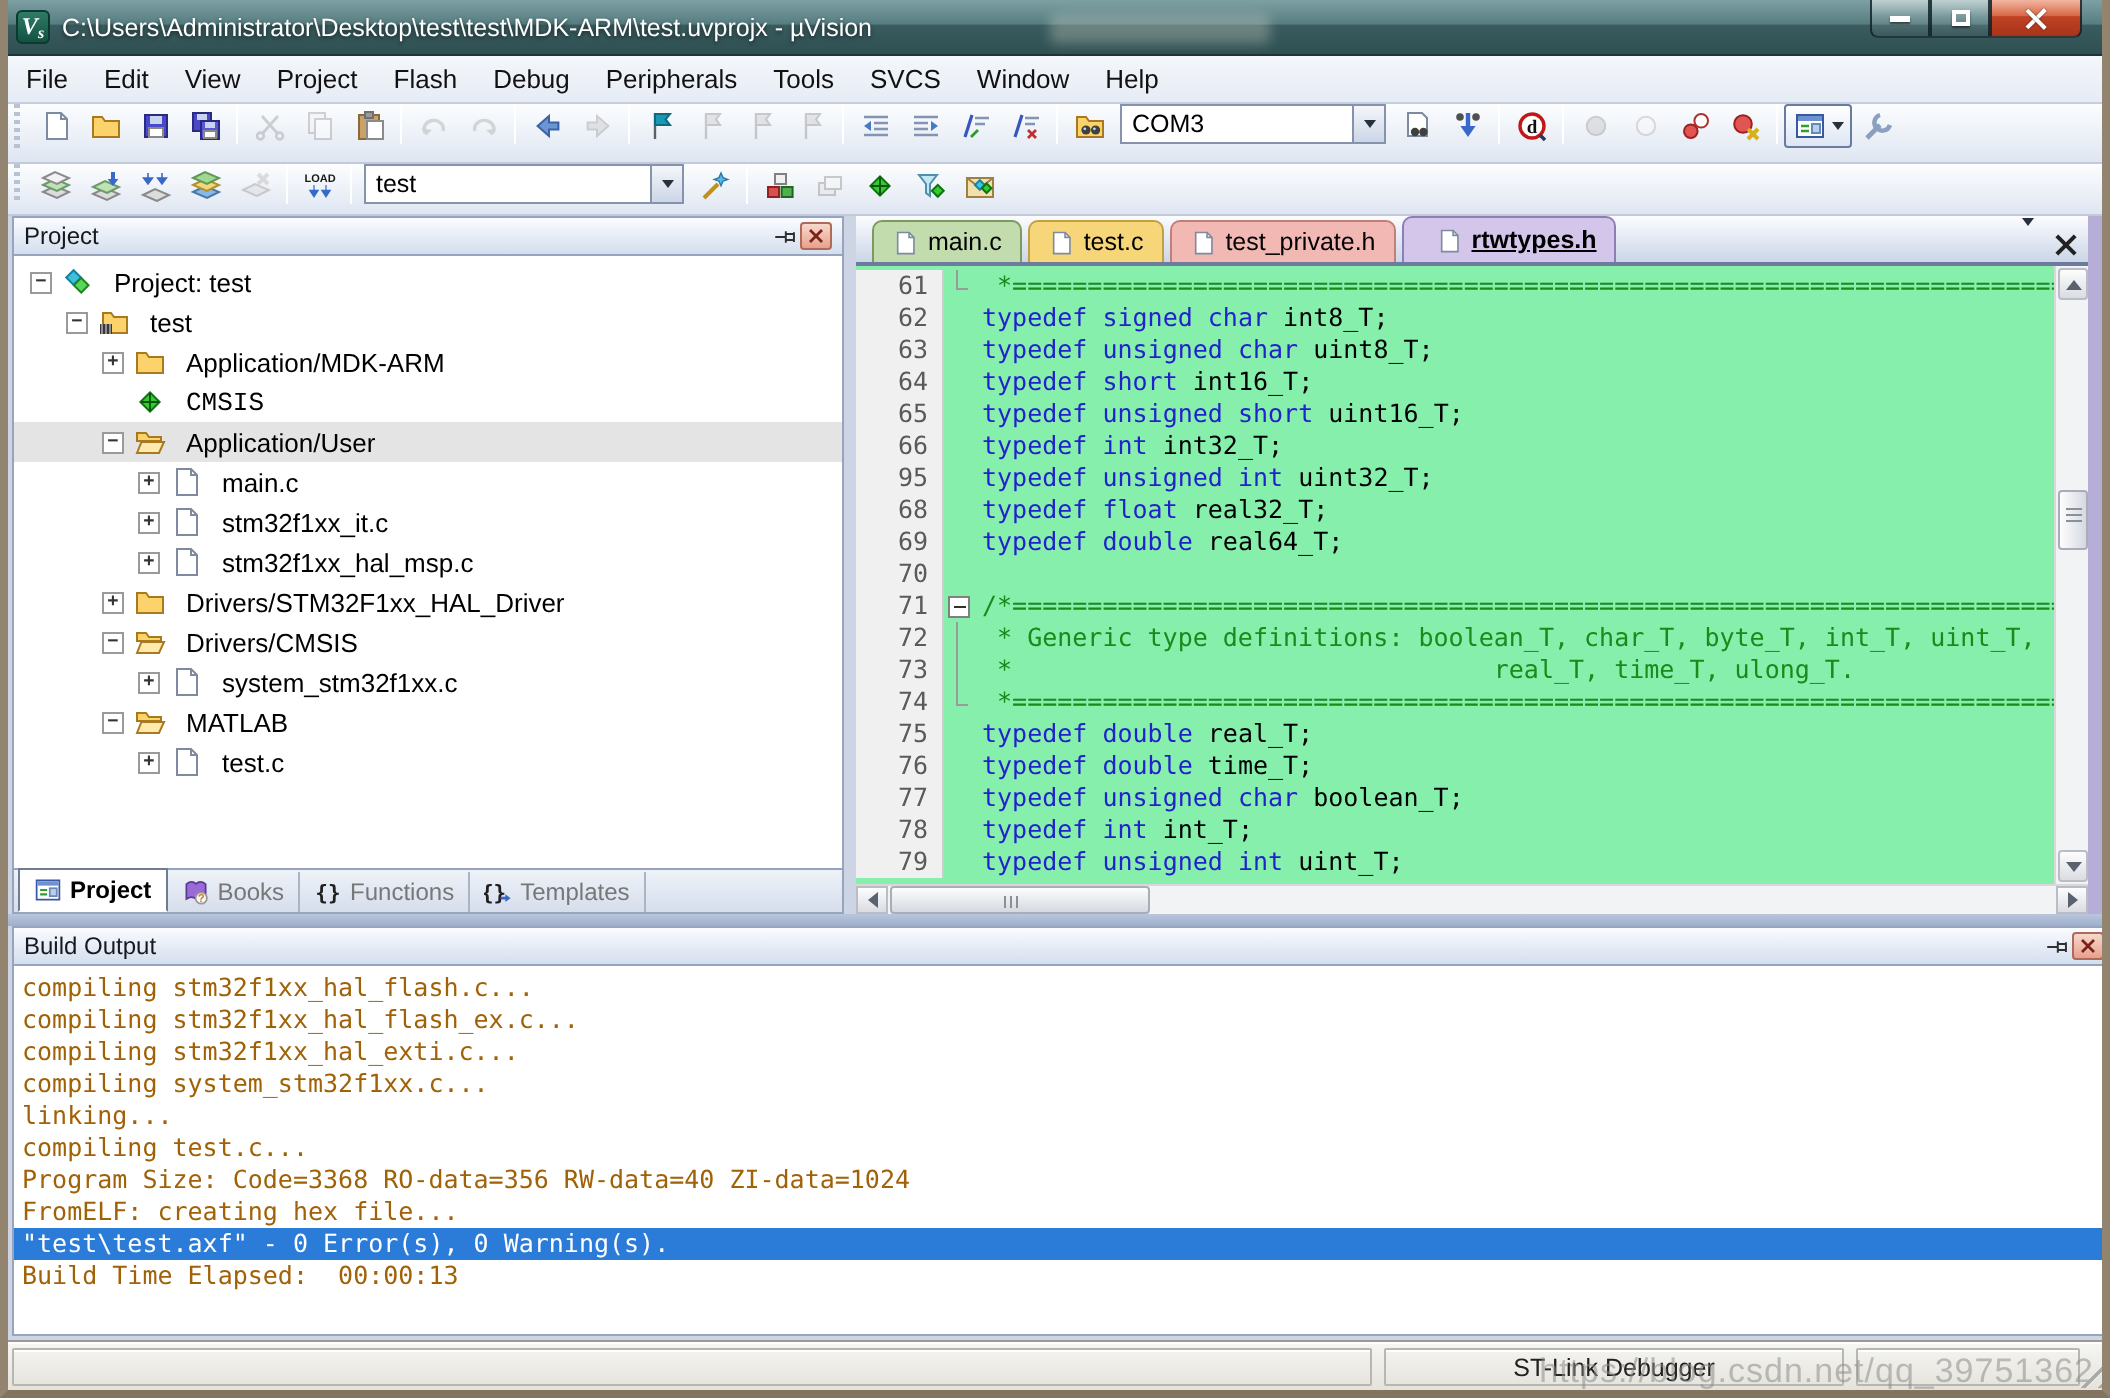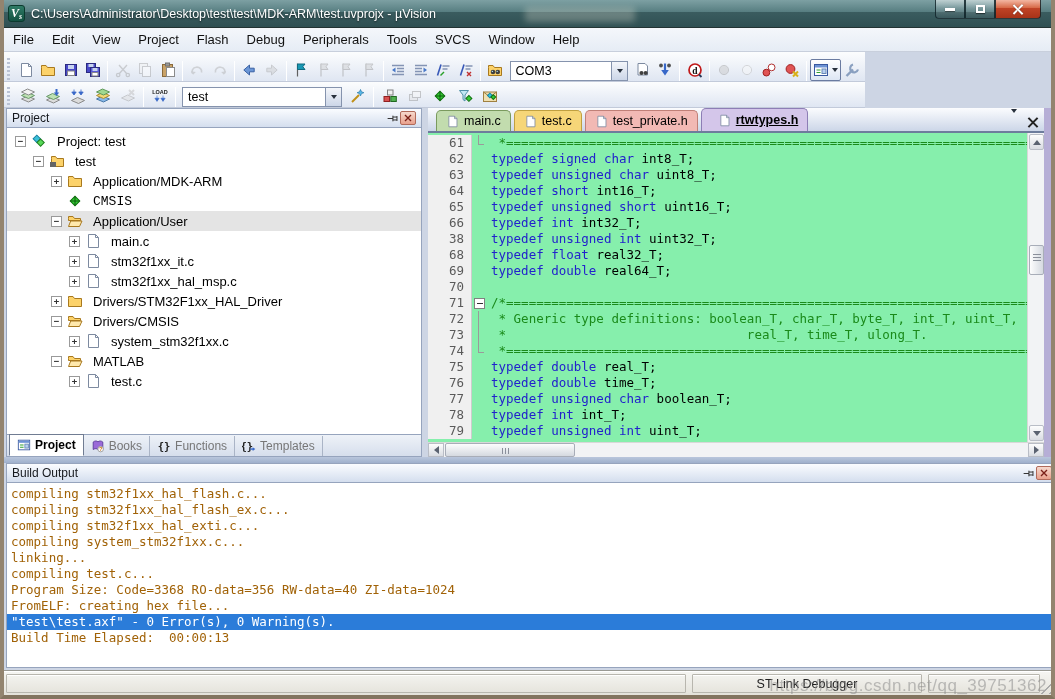--- a/index.html
+++ b/index.html
@@ -26,22 +26,22 @@
   .glyph-min{width:10px;height:3px;background:#fff;box-shadow:0 1px 1px rgba(0,0,0,.5);}
   .glyph-restore{width:9px;height:8px;border:2px solid #fff;box-shadow:0 1px 1px rgba(0,0,0,.5);}
   .glyph-x{position:relative;width:12px;height:10px;}
   .glyph-x:before,.glyph-x:after{content:"";position:absolute;left:5px;top:-1px;width:2.4px;height:13px;background:#fff;box-shadow:0 0 1px rgba(0,0,0,.6);}
   .glyph-x:before{transform:rotate(45deg);}  .glyph-x:after{transform:rotate(-45deg);}
   
   .menubar{position:absolute;left:-4px;top:28px;width:1055px;height:24px;background:linear-gradient(#f4f7fb,#e6ecf5);
     display:flex;align-items:center;padding:0 4px;border-bottom:1px solid #c8cfdc;font-size:13px;color:#111;}
   .menu-item{padding:3px 9px;}
   
-  .toolbar{position:absolute;left:-4px;width:865px;background:linear-gradient(#fcfdfe,#dfe6f2);
-    display:flex;align-items:flex-end;padding:0 2px;border-bottom:1px solid #c2cada;}
+  .toolbar{position:absolute;left:-4px;width:1055px;background:linear-gradient(#fcfdfe,#dfe6f2);
+    display:flex;align-items:flex-start;padding:0 2px;border-bottom:1px solid #c2cada;}
   .tb1{top:52px;height:30px;}  .tb2{top:82px;height:26px;}
   .grip{width:7px;height:80%;margin:0 3px;background:repeating-linear-gradient(180deg,#b9c2d4 0 2px,transparent 2px 4px);background-size:3px 100%;background-repeat:no-repeat;background-position:center;}
   .tbtn{width:25px;height:22px;display:flex;align-items:center;justify-content:center;border-radius:2px;border:1px solid transparent;}
   .tbtn.dis{opacity:.45;filter:grayscale(.9);}
   .tbtn.boxed{border:1px solid #6a7ba0;background:linear-gradient(#fff,#dde6f4);width:34px;}
   .tsep{width:1px;height:20px;background:#9aa6bd;border-right:1px solid #fff;margin:0 3px;}
   .tcombo{height:20px;background:#fff;border:1px solid #8593ad;display:flex;align-items:center;font-size:12.5px;color:#000;margin:0 3px;}
   .tcombo .val{flex:1;padding:0 5px;}
   .dd-btn{width:16px;height:100%;border-left:1px solid #8593ad;background:linear-gradient(#f4f6fa,#ccd6e8);display:flex;align-items:center;justify-content:center;}
   .tri{width:0;height:0;border-left:3.5px solid transparent;border-right:3.5px solid transparent;border-top:4.5px solid #28303c;}
@@ -813,21 +813,21 @@
         </div>
       </div>
       <div class="code-wrap">
         <div class="code-lines" id="code">
             <div class="cl"><span class="ln">61</span><span class="fold f-end"></span><span class="ct"><span class="seg-c"> *===========================================================================================================</span></span></div>
             <div class="cl"><span class="ln">62</span><span class="fold "></span><span class="ct"><span class="seg-k">typedef</span><span class="seg-p"> </span><span class="seg-k">signed</span><span class="seg-p"> </span><span class="seg-k">char</span><span class="seg-p"> int8_T;</span></span></div>
             <div class="cl"><span class="ln">63</span><span class="fold "></span><span class="ct"><span class="seg-k">typedef</span><span class="seg-p"> </span><span class="seg-k">unsigned</span><span class="seg-p"> </span><span class="seg-k">char</span><span class="seg-p"> uint8_T;</span></span></div>
             <div class="cl"><span class="ln">64</span><span class="fold "></span><span class="ct"><span class="seg-k">typedef</span><span class="seg-p"> </span><span class="seg-k">short</span><span class="seg-p"> int16_T;</span></span></div>
             <div class="cl"><span class="ln">65</span><span class="fold "></span><span class="ct"><span class="seg-k">typedef</span><span class="seg-p"> </span><span class="seg-k">unsigned</span><span class="seg-p"> </span><span class="seg-k">short</span><span class="seg-p"> uint16_T;</span></span></div>
             <div class="cl"><span class="ln">66</span><span class="fold "></span><span class="ct"><span class="seg-k">typedef</span><span class="seg-p"> </span><span class="seg-k">int</span><span class="seg-p"> int32_T;</span></span></div>
-            <div class="cl"><span class="ln">38</span><span class="fold "></span><span class="ct"><span class="seg-k">typedef</span><span class="seg-p"> </span><span class="seg-k">unsigned</span><span class="seg-p"> </span><span class="seg-k">int</span><span class="seg-p"> uint32_T;</span></span></div>
+            <div class="cl"><span class="ln">95</span><span class="fold "></span><span class="ct"><span class="seg-k">typedef</span><span class="seg-p"> </span><span class="seg-k">unsigned</span><span class="seg-p"> </span><span class="seg-k">int</span><span class="seg-p"> uint32_T;</span></span></div>
             <div class="cl"><span class="ln">68</span><span class="fold "></span><span class="ct"><span class="seg-k">typedef</span><span class="seg-p"> </span><span class="seg-k">float</span><span class="seg-p"> real32_T;</span></span></div>
             <div class="cl"><span class="ln">69</span><span class="fold "></span><span class="ct"><span class="seg-k">typedef</span><span class="seg-p"> </span><span class="seg-k">double</span><span class="seg-p"> real64_T;</span></span></div>
             <div class="cl"><span class="ln">70</span><span class="fold "></span><span class="ct"></span></div>
             <div class="cl"><span class="ln">71</span><span class="fold f-box"></span><span class="ct"><span class="seg-c">/*===========================================================================================================</span></span></div>
             <div class="cl"><span class="ln">72</span><span class="fold f-line"></span><span class="ct"><span class="seg-c"> * Generic type definitions: boolean_T, char_T, byte_T, int_T, uint_T,</span></span></div>
             <div class="cl"><span class="ln">73</span><span class="fold f-line"></span><span class="ct"><span class="seg-c"> *                                real_T, time_T, ulong_T.</span></span></div>
             <div class="cl"><span class="ln">74</span><span class="fold f-end"></span><span class="ct"><span class="seg-c"> *===========================================================================================================</span></span></div>
             <div class="cl"><span class="ln">75</span><span class="fold "></span><span class="ct"><span class="seg-k">typedef</span><span class="seg-p"> </span><span class="seg-k">double</span><span class="seg-p"> real_T;</span></span></div>
             <div class="cl"><span class="ln">76</span><span class="fold "></span><span class="ct"><span class="seg-k">typedef</span><span class="seg-p"> </span><span class="seg-k">double</span><span class="seg-p"> time_T;</span></span></div>
             <div class="cl"><span class="ln">77</span><span class="fold "></span><span class="ct"><span class="seg-k">typedef</span><span class="seg-p"> </span><span class="seg-k">unsigned</span><span class="seg-p"> </span><span class="seg-k">char</span><span class="seg-p"> boolean_T;</span></span></div>

